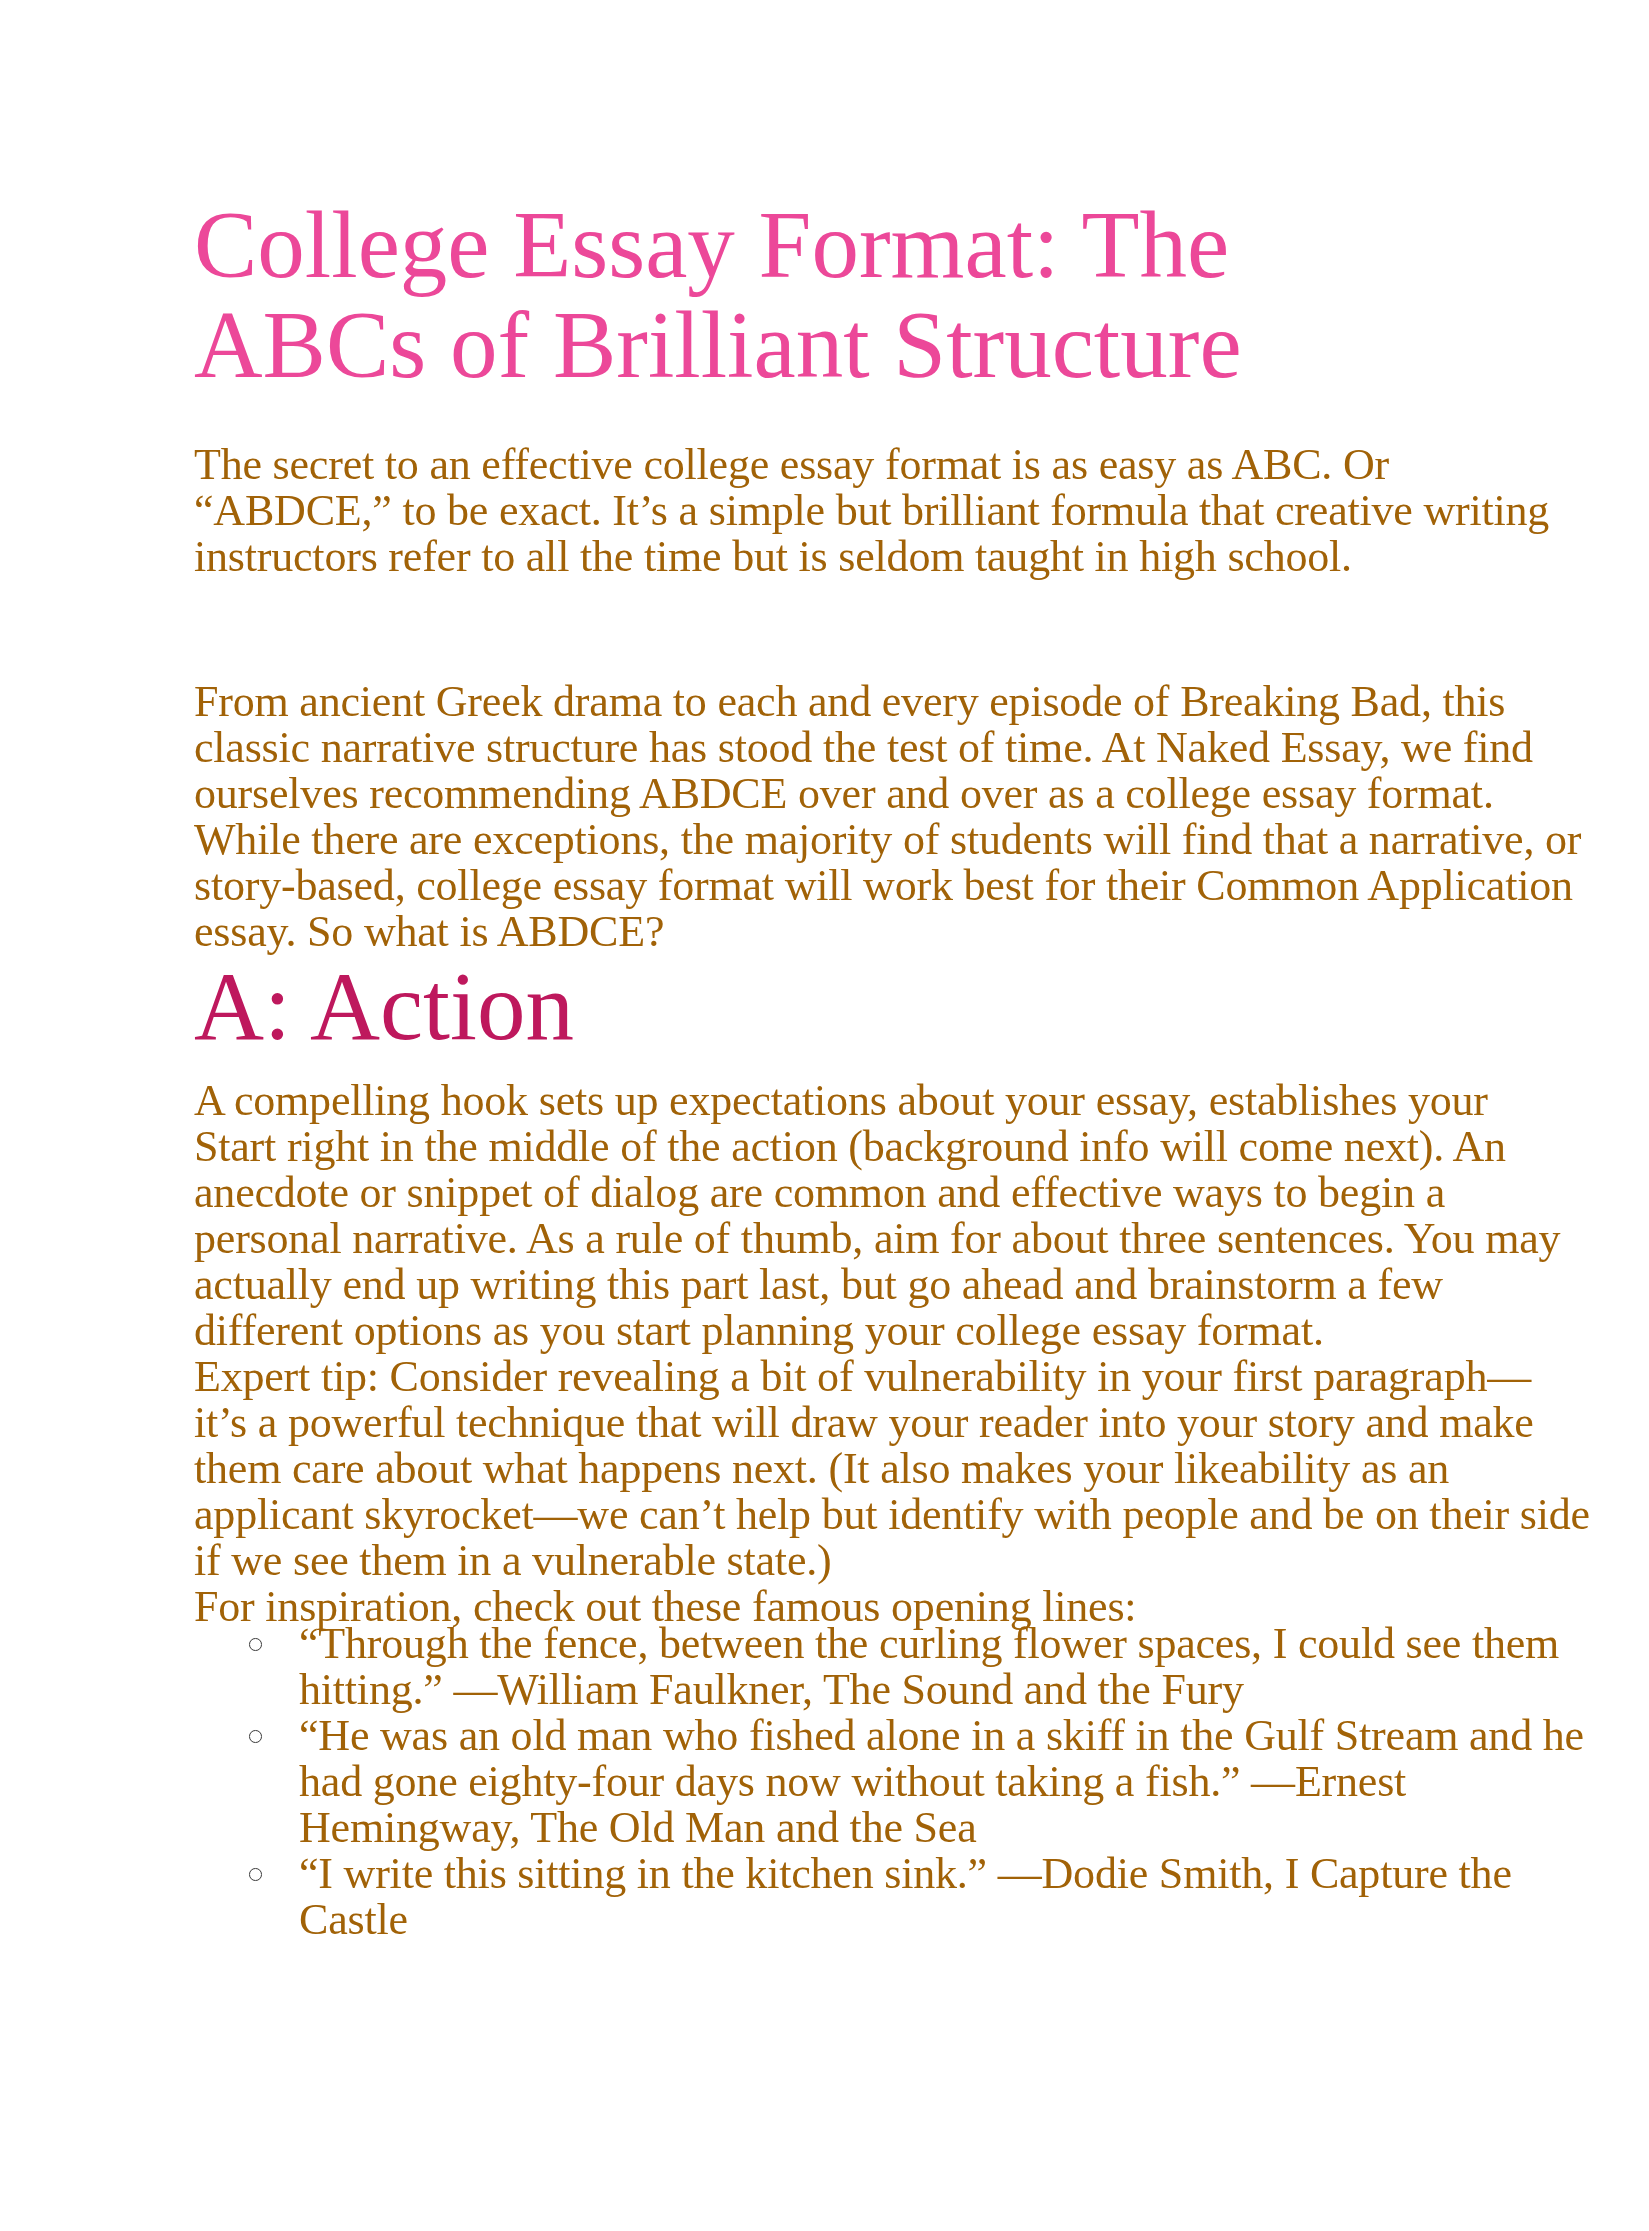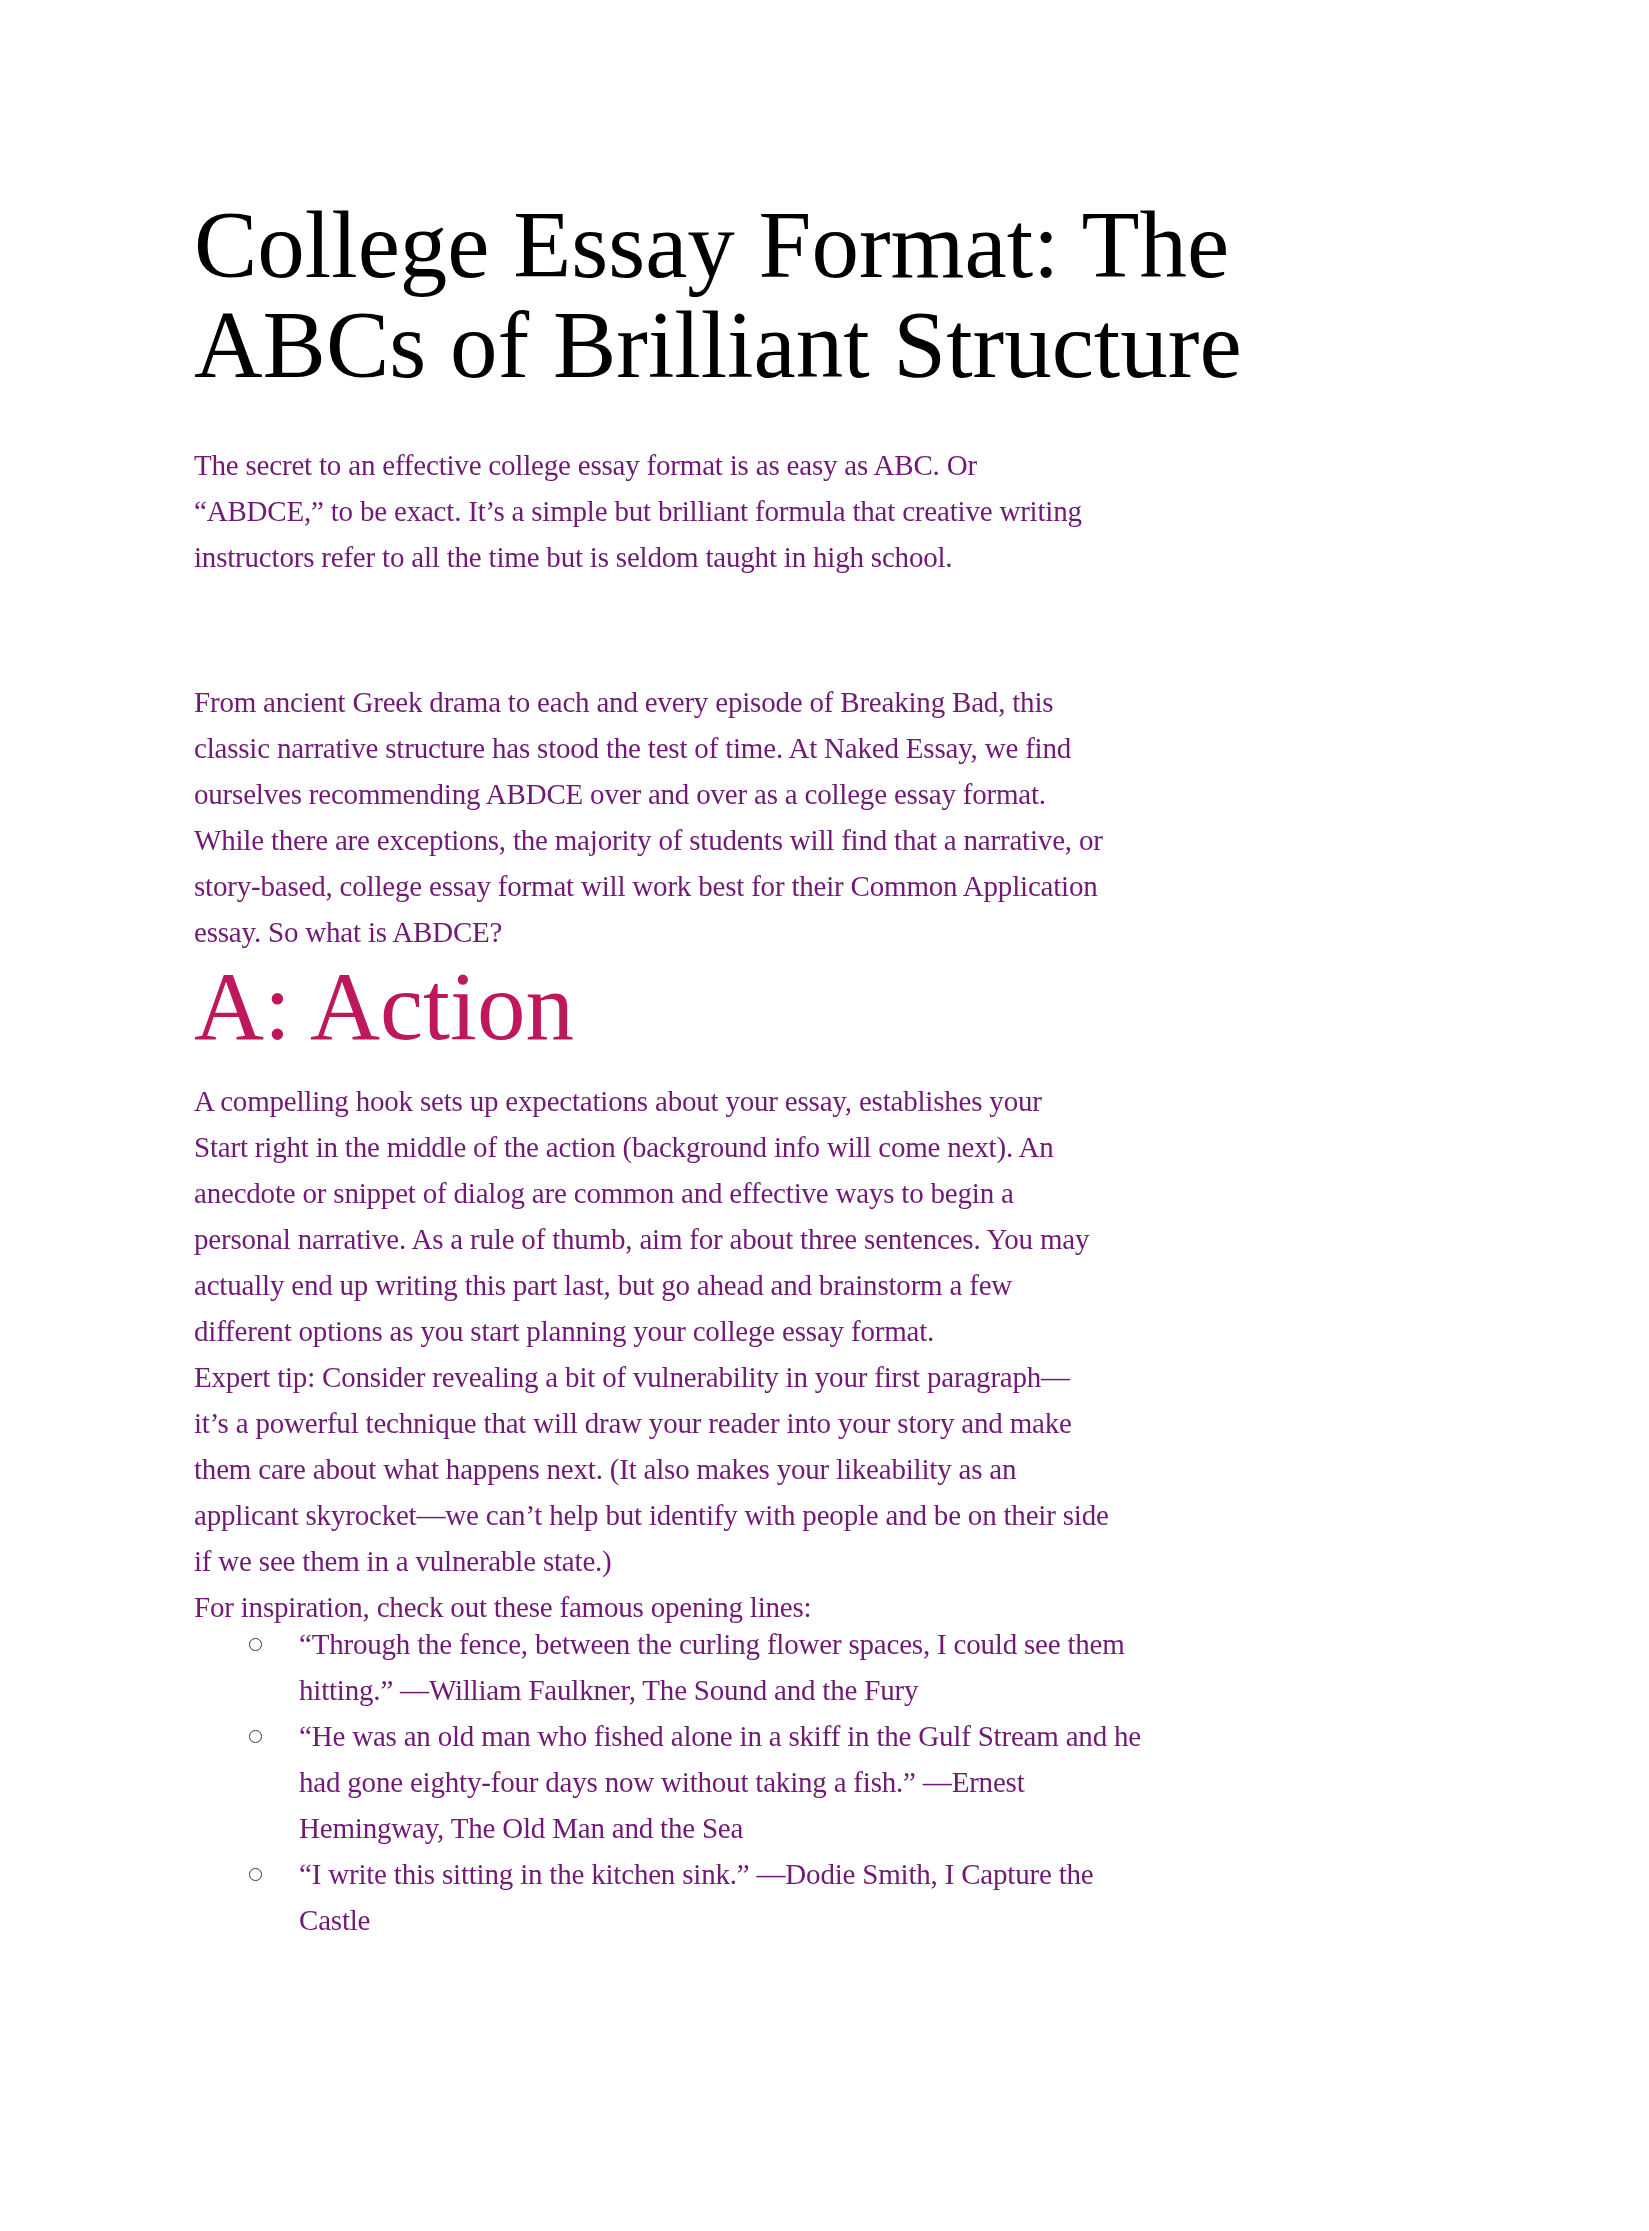--- a/index.html
+++ b/index.html
@@ -17,36 +17,36 @@
     box-sizing: border-box;
     width: 1650px;
     height: 2232px;
     padding: 195px 175px 0 194px;
     color: #333333;
   }
   .doc-title {
     font-size: 95px;
     line-height: 100px;
     font-weight: normal;
-    color: #000000;
+    color: #ec4899;
     margin: 0 0 47px 0;
   }
   .section-heading {
     font-size: 97px;
     line-height: 102px;
     font-weight: normal;
     color: #be185d;
     margin: 1px 0 0 0;
   }
   .body-block {
-    font-size: 29px;
+    font-size: 44px;
     line-height: 46px;
     letter-spacing: -0.2px;
     margin: 0;
-    color: #701a75;
+    color: #a16207;
   }
   .para-narrative { margin-top: 99px; }
   .para-action   { margin-top: 20px; }
   .line { white-space: nowrap; }
   .it { }
   .quotes {
     margin-top: -8.7px;
   }
   .quote-item {
     position: relative;

